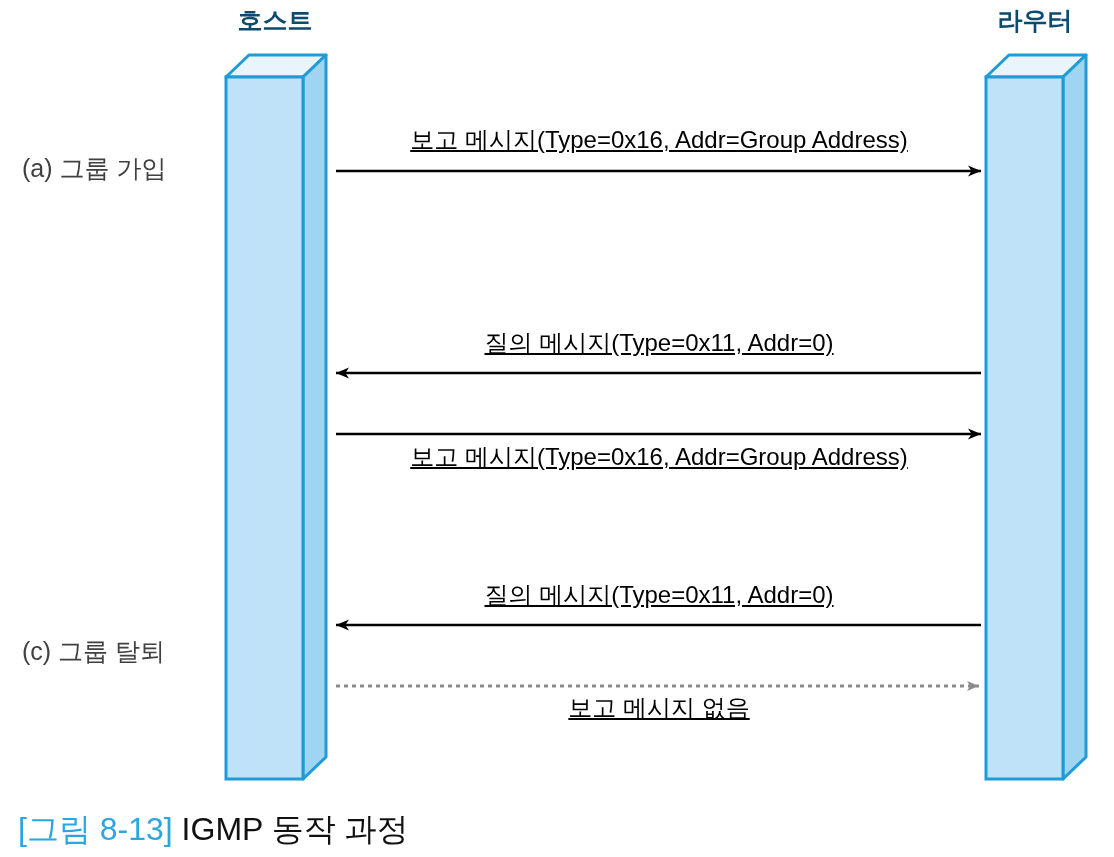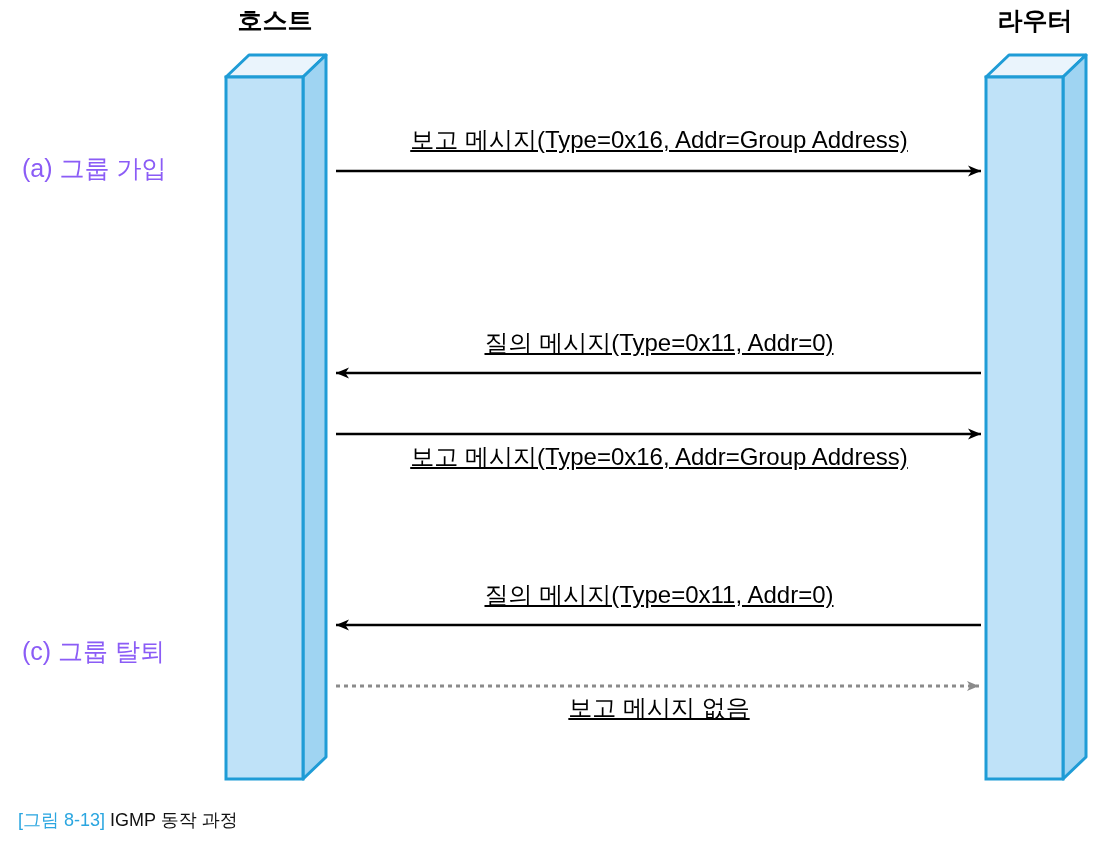--- a/index.html
+++ b/index.html
@@ -21,32 +21,32 @@
     height: 857px;
   }
   .abs { position: absolute; }
 
   
   .node-label {
     position: absolute;
     text-align: center;
     font-size: 25px;
     font-weight: bold;
-    color: #000000;
+    color: #0c4a6e;
     letter-spacing: 0px;
     white-space: nowrap;
   }
   #host-label { left: 175px; top: 4px; width: 200px; }
   #router-label { left: 935px; top: 4px; width: 200px; }
 
   
   .stage-label {
     position: absolute;
     font-size: 25px;
-    color: #8b5cf6;
+    color: #404040;
     white-space: nowrap;
     letter-spacing: 0px;
   }
   #stage-a { left: 22px; top: 152px; }
   #stage-b { left: 22px; top: 398px; }
   #stage-c { left: 22px; top: 635px; }
 
   
   .msg-text {
     position: absolute;
@@ -60,21 +60,21 @@
   #msg-b-query    { left: 335px; top: 327px; width: 648px; }
   #msg-b-report   { left: 335px; top: 441px; width: 648px; }
   #msg-c-query    { left: 335px; top: 579px; width: 648px; }
   #msg-c-noreport { left: 335px; top: 692px; width: 648px; }
 
   
   #caption {
     position: absolute;
     left: 18px;
     top: 808px;
-    font-size: 18px;
+    font-size: 32px;
     white-space: nowrap;
   }
   #caption .cap-num { color: #2ba6e0; }
   #caption .cap-title { color: #111111; }
 </style>
 </head>
 <body>
 
 <div id="stage">
 

